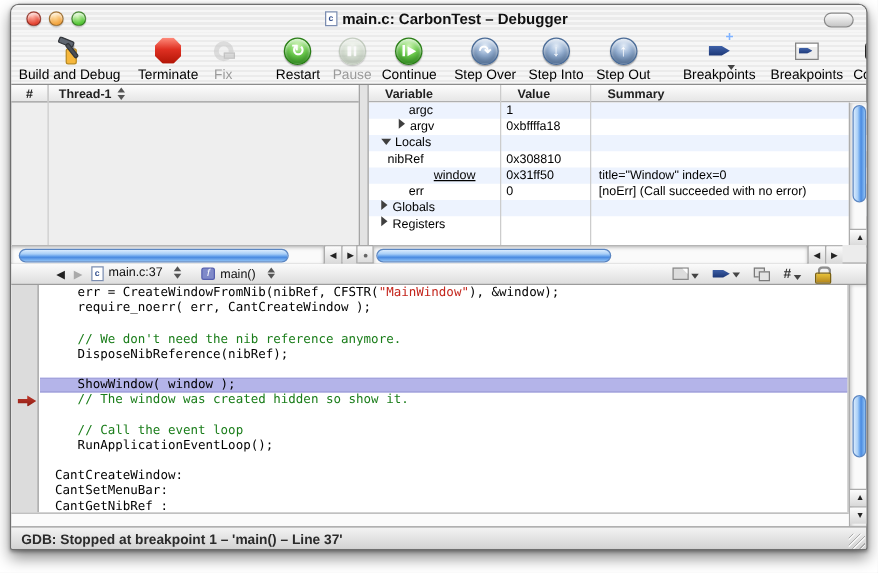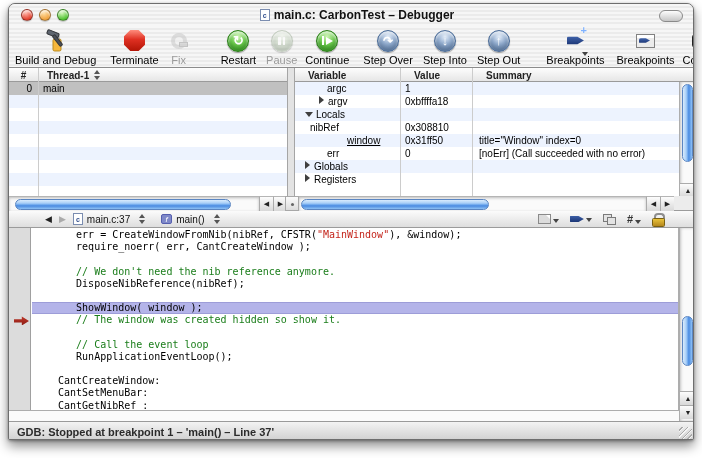--- a/index.html
+++ b/index.html
@@ -99,21 +99,21 @@
   .thumb-v { position:absolute; left:1.5px; width:11px; border-radius:6px; border:1px solid #5b86c2;
              background:linear-gradient(90deg,#d9ebfd,#a9cff7 35%,#66a2ec 55%,#4a8ae0 65%,#8ec1f5); }
   .vsbbtn { position:absolute; left:0; width:16px; height:14px; background:linear-gradient(180deg,#fcfcfc,#d8d8d8);
             border-top:1px solid #ababab; font-size:7px; color:#222; display:flex; align-items:center; justify-content:center; }
 
   
   .navbar { position:absolute; left:0; top:207px; right:0; height:17px;
             background:linear-gradient(180deg,#fbfbfb,#dedede); border-bottom:1px solid #9b9b9b;
             display:flex; align-items:center; font-size:10px; color:#111; }
   .navarrow { font-size:9px; margin-right:7px; }
-  .popup { display:flex; align-items:center; gap:4px; margin-right:16px; }
+  .popup { display:flex; gap:4px; margin-right:16px; }
   .stepper { display:inline-flex; flex-direction:column; margin-left:5px; }
   .stepper i { display:block; width:0; height:0; border-left:3px solid transparent; border-right:3px solid transparent; }
   .stepper .up { border-bottom:4px solid #555; margin-bottom:1.5px; }
   .stepper .dn { border-top:4px solid #555; }
   .fnicon { width:11px; height:10px; border-radius:2px; background:#7f89c9; border:1px solid #565fae;
             color:#fff; font-size:8px; font-style:italic; display:flex; align-items:center; justify-content:center; }
   .navright { margin-left:auto; display:flex; align-items:center; gap:11px; padding-right:30px; }
   .navtool { position:relative; display:flex; align-items:center; }
   .cpart { width:13px; height:10px; border:1px solid #8a8a8a; background:#dcdcdc; position:relative; }
   .cpart::after { content:""; position:absolute; right:0; top:0; border-left:4px solid transparent; border-top:4px solid #fff; }
@@ -127,21 +127,21 @@
   .lock::before { content:""; position:absolute; left:2px; top:0; width:7px; height:6px; border:2px solid #8e8e8e;
                   border-bottom:none; border-radius:4px 4px 0 0; }
   .lock::after { content:""; position:absolute; left:0; top:5px; width:11px; height:7px; border:1px solid #7a6010;
                  border-radius:1.5px; background:linear-gradient(180deg,#e8c23a,#b5871d); }
 
   
   .editor { position:absolute; left:0; top:224px; width:670px; height:182px; background:#fff; overflow:hidden;
             border-right:1px solid #adadad; }
   .gutter { position:absolute; left:0; top:0; bottom:0; width:22px; background:#dcdcdc; border-right:1px solid #a0a0a0; }
   .code { position:absolute; left:23px; top:1px; right:0; font-family:"DejaVu Sans Mono",monospace; font-size:10px; color:#000; }
-  .codeline { height:12.2px; line-height:12.2px; white-space:pre; padding-left:20px; }
+  .codeline { height:12.2px; line-height:12.2px; white-space:pre; padding-left:6px; }
   .codeline .comment { color:#1a7d1a; }
   .codeline .string { color:#c4261d; }
   .codeline.hl { background:#b4b4e9; box-shadow:inset 0 1px 0 #9d9dd8, inset 0 -1px 0 #9d9dd8; }
   .pcarrow { position:absolute; left:5px; width:15px; height:9px;
              background:linear-gradient(180deg,#c23a2c,#8e1d14);
              clip-path:polygon(0 32%,52% 32%,52% 0,100% 50%,52% 100%,52% 68%,0 68%); }
   #ed-vsb { left:670px; top:224px; height:193px; }
   .ed-hscroll { position:absolute; left:0; top:406px; width:670px; height:11px; background:#fbfbfb;
                 border-top:1px solid #adadad; }
 
@@ -286,31 +286,20 @@
         <span>Variable</span>
       </div>
       <div class="hdrcell" style="left:391px;width:72px;padding-left:14px">
         <span>Value</span>
       </div>
       <div class="hdrcell" style="left:463px;width:220px;padding-left:14px">
         <span>Summary</span>
       </div>
     </div>
 
-    <div id="thread-list" class="listarea">
-        <div class="lrow selected"><span class="numcell">0</span><span style="padding-left: 5px;">main</span></div>
-        <div class="lrow stripe"></div>
-        <div class="lrow"></div>
-        <div class="lrow stripe"></div>
-        <div class="lrow"></div>
-        <div class="lrow stripe"></div>
-        <div class="lrow"></div>
-        <div class="lrow stripe"></div>
-        <div class="lrow"></div>
-      </div>
     <div id="var-list" class="listarea">
         <div class="lrow stripe"><span class="vname" style="margin-left: 32px;">argc</span><span class="vval">1</span></div>
         <div class="lrow"><span class="tri closed" style="margin-left: 24px;"></span><span class="vname">argv</span><span class="vval">0xbffffa18</span></div>
         <div class="lrow stripe"><span class="tri open" style="margin-left: 10px;"></span><span class="vname">Locals</span></div>
         <div class="lrow"><span class="vname" style="margin-left: 15px;">nibRef</span><span class="vval">0x308810</span></div>
         <div class="lrow stripe"><span class="vname" style="margin-left: 52px; text-decoration: underline;">window</span><span class="vval">0x31ff50</span><span class="vsum">title="Window" index=0</span></div>
         <div class="lrow"><span class="vname" style="margin-left: 32px;">err</span><span class="vval">0</span><span class="vsum">[noErr] (Call succeeded with no error)</span></div>
         <div class="lrow stripe"><span class="tri closed" style="margin-left: 10px;"></span><span class="vname">Globals</span></div>
         <div class="lrow"><span class="tri closed" style="margin-left: 10px;"></span><span class="vname">Registers</span></div>
       </div>

